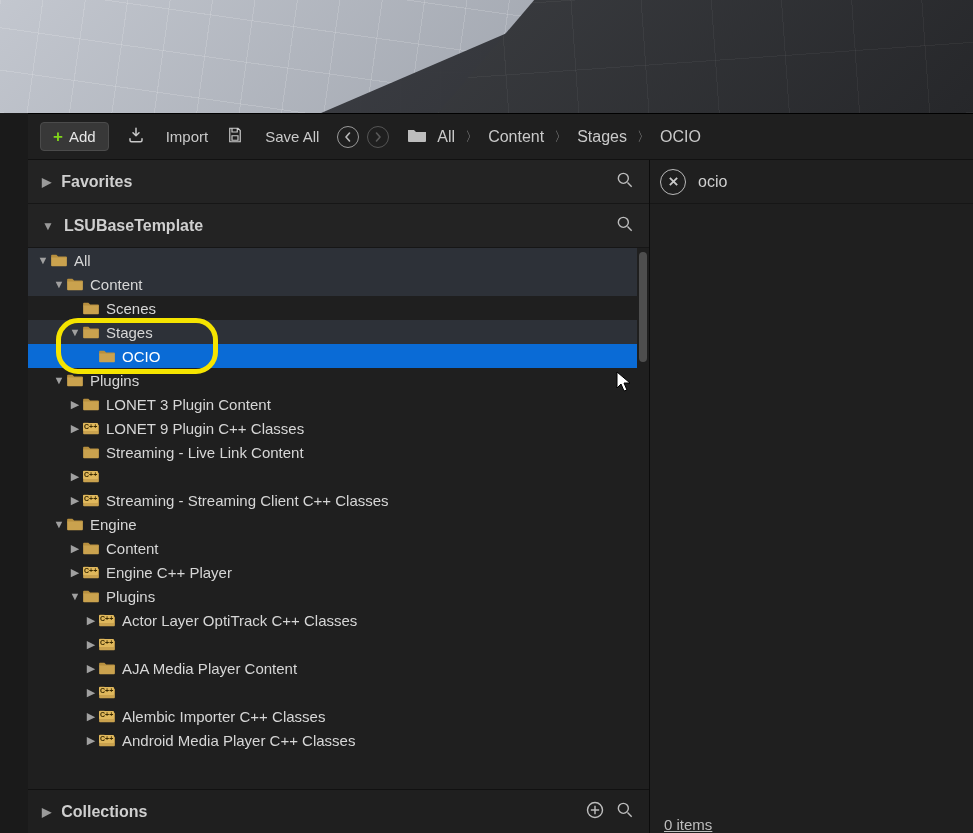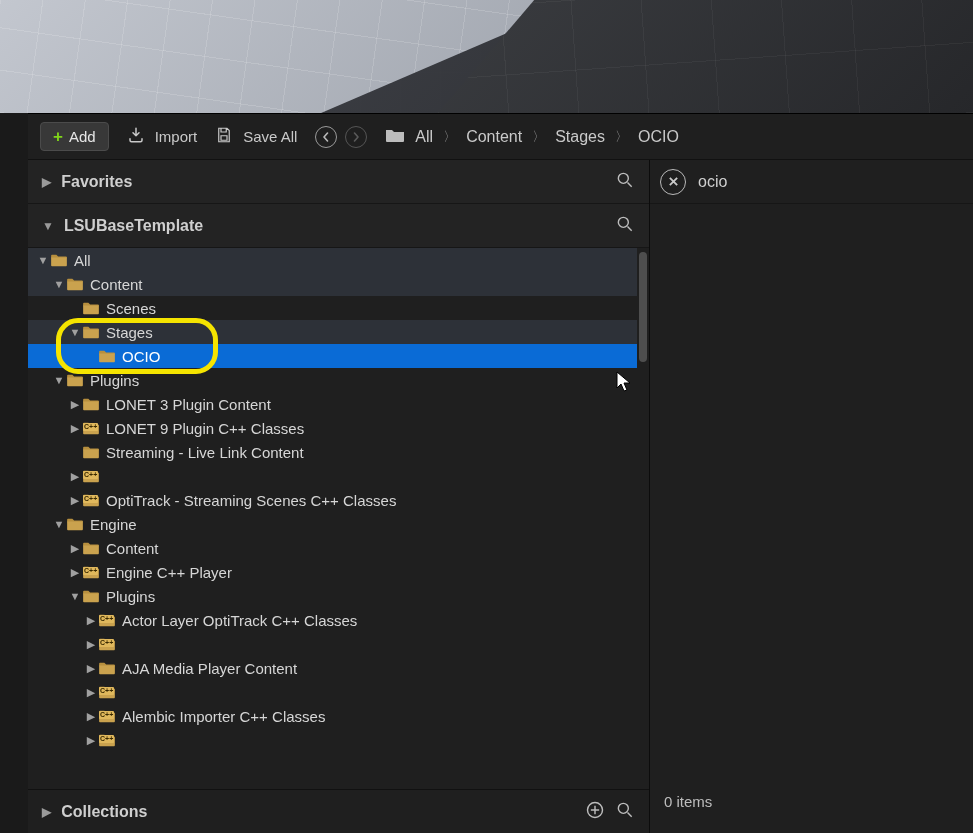--- a/index.html
+++ b/index.html
@@ -40,21 +40,21 @@
   .toolbar {
     height: 46px; display: flex; align-items: center; gap: 18px;
     padding: 0 12px; background: #1f1f1f; border-bottom: 1px solid #111;
   }
   .add-btn {
     display: flex; align-items: center; gap: 6px;
     background: #383838; border: 1px solid #4b4b4b; border-radius: 4px;
     padding: 5px 12px; color: #e6e6e6; font-size: 15px; cursor: pointer;
   }
   .add-btn .plus { color: #7fd31a; font-weight: bold; font-size: 17px; line-height: 1; }
-  .tb-item { display: flex; align-items: center; gap: 10px; color: #c9c9c9; font-size: 15px; cursor: pointer; }
+  .tb-item { display: flex; align-items: center; gap: 21px; color: #c9c9c9; font-size: 15px; cursor: pointer; }
   .tb-item svg { width: 18px; height: 18px; fill: #c9c9c9; }
   .navbtn { width: 22px; height: 22px; border: 1.5px solid #9a9a9a; border-radius: 50%; display:flex; align-items:center; justify-content:center; }
   .navbtn.disabled { border-color:#555; }
   .navbtn svg { width:10px; height:10px; }
   .navgroup { display:flex; gap:8px; align-items:center; }
   .crumbs { display:flex; align-items:center; gap:10px; color:#c9c9c9; font-size:16px; }
   .crumbs .chev { color:#8a8a8a; font-size:13px; }
   .crumbs .seg { cursor:pointer; }
   
   
@@ -103,21 +103,21 @@
   .clear-x {
     width:26px; height:26px; border:1.6px solid #b9b9b9; border-radius:50%;
     display:flex; align-items:center; justify-content:center; cursor:pointer;
   }
   .clear-x svg { width:11px; height:11px; stroke:#c9c9c9; stroke-width:2; }
   .search-input {
     flex:1; background:transparent; border:none; outline:none; color:#cfcfcf;
     font-size:16px;
   }
   .right .content { flex:1; }
-  .right .status { height:40px; display:flex; align-items:flex-start; padding:0 14px; color:#bdbdbd; font-size:15px; }
+  .right .status { height:40px; display:flex; align-items:flex-end; padding:0 14px; color:#bdbdbd; font-size:15px;text-decoration:underline; }
 
   
   .collections {
     height:44px; display:flex; align-items:center; gap:10px; padding:0 14px;
     border-top:1px solid #111; color:#cfcfcf; font-size:16px; font-weight:600;
   }
   .collections .spacer { flex:1; }
 
   
   .annot {
@@ -335,21 +335,21 @@
             <div class="trow">
               <span class="indent" style="width:40px"></span>
               <span class="exp">▶</span>
               <span class="fico">
     <svg viewBox="0 0 20 16">
       <path class="folder-tab" d="M1 3 a1 1 0 0 1 1-1 h5 l2 2 h9 a1 1 0 0 1 1 1 v1 H1 z"></path>
       <path class="folder-body" d="M1 5 h18 v9 a1 1 0 0 1 -1 1 H2 a1 1 0 0 1 -1 -1 z"></path>
     </svg>
     <span class="cpp-badge">C++</span>
   </span>
-              <span class="txt">OptiTrack - Streaming Scenes C++ Classes</span>
+              <span class="txt">Streaming - Streaming Client C++ Classes</span>
             </div>
             <div class="trow">
               <span class="indent" style="width:24px"></span>
               <span class="exp">▼</span>
               <span class="fico">
     <svg viewBox="0 0 20 16">
       <path class="folder-tab" d="M1 3 a1 1 0 0 1 1-1 h5 l2 2 h9 a1 1 0 0 1 1 1 v1 H1 z"></path>
       <path class="folder-body" d="M1 5 h18 v9 a1 1 0 0 1 -1 1 H2 a1 1 0 0 1 -1 -1 z"></path>
     </svg>
     
@@ -453,20 +453,21 @@
             <div class="trow">
               <span class="indent" style="width:56px"></span>
               <span class="exp">▶</span>
               <span class="fico">
     <svg viewBox="0 0 20 16">
       <path class="folder-tab" d="M1 3 a1 1 0 0 1 1-1 h5 l2 2 h9 a1 1 0 0 1 1 1 v1 H1 z"></path>
       <path class="folder-body" d="M1 5 h18 v9 a1 1 0 0 1 -1 1 H2 a1 1 0 0 1 -1 -1 z"></path>
     </svg>
     <span class="cpp-badge">C++</span>
   </span>
+              <span class="txt">Android Media Player C++ Classes</span>
             </div>
           </div>
         <div class="scrollbar"></div>
 
         <div class="annot" style="left:28px; top:70px; width:162px; height:56px;"></div>
 
         <div class="cursor" style="left:588px; top:123px;">
           <svg viewBox="0 0 16 22">
               <path d="M1 1 L1 17 L5 13 L8 20 L11 19 L8 12 L14 12 Z" fill="#fff" stroke="#000" stroke-width="1"></path>
             </svg>

